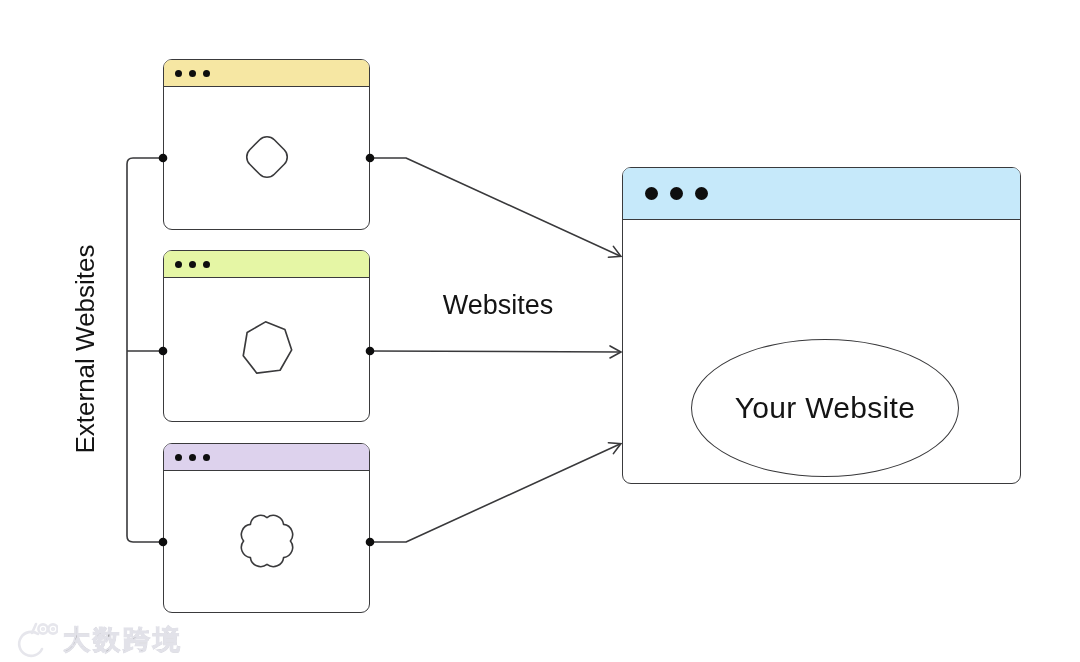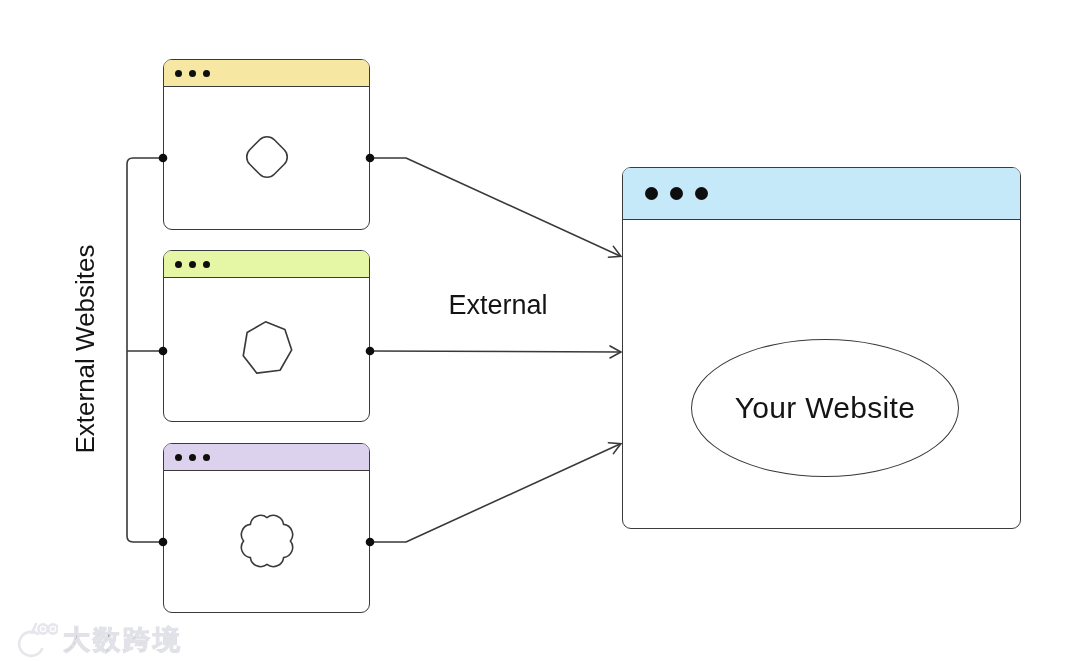--- a/index.html
+++ b/index.html
@@ -9,21 +9,21 @@
   }
 
   
   .window {
     position:absolute; box-sizing:border-box; background:#ffffff;
     border:1.7px solid #3a3a3c; border-radius:9px; z-index:2;
   }
   .win1 { left:163px; top:59px;  width:207px; height:171px; }
   .win2 { left:163px; top:250px; width:207px; height:172px; }
   .win3 { left:163px; top:443px; width:207px; height:170px; }
-  .winmain { left:622px; top:167px; width:399px; height:362px; }
+  .winmain { left:622px; top:167px; width:399px; height:317px; }
 
   .win-header {
     box-sizing:border-box; border-bottom:1.7px solid #3a3a3c;
     border-radius:7px 7px 0 0; display:flex; align-items:center;
   }
   .small-header { height:27px; padding-left:11px; gap:7px; }
   .main-header  { height:52px; padding-left:22px; gap:12px; }
 
   .dot { border-radius:50%; background:#0e0e0e; flex:0 0 auto; }
   .dot-sm { width:7px; height:7px; }
@@ -124,21 +124,21 @@
       <span class="dot dot-lg"></span>
       <span class="dot dot-lg"></span>
     </div>
     <div class="win-body">
       <div class="ellipse">
         <span>Your Website</span>
       </div>
     </div>
   </div>
 
-  <div class="backlinks-label">External</div>
+  <div class="backlinks-label">Websites</div>
 
   <svg class="overlay" width="1080" height="662" viewBox="0 0 1080 662">
     <defs>
       <marker id="arrowhead" viewBox="0 0 18 18" refX="13" refY="9" markerWidth="18" markerHeight="18" markerUnits="userSpaceOnUse" orient="auto-start-reverse">
         <path d="M3,3 L14,9 L3,15" fill="none" stroke="#39393b" stroke-width="1.6" stroke-linecap="round"></path>
       </marker>
     </defs>
 
     <path class="connector" d="M163,158 H133 Q127,158 127,164 V536 Q127,542 133,542 H163 M127,351 H163"></path>
 

